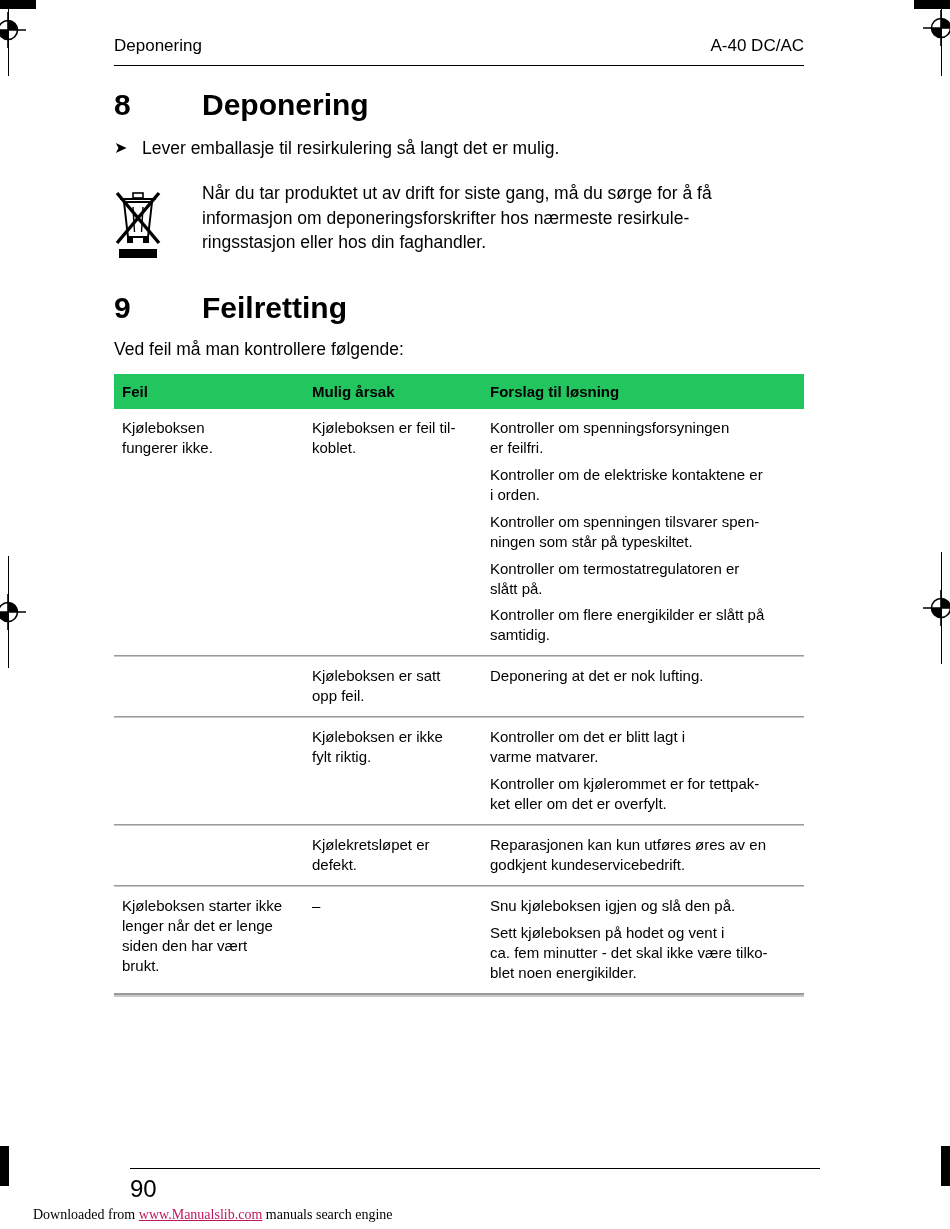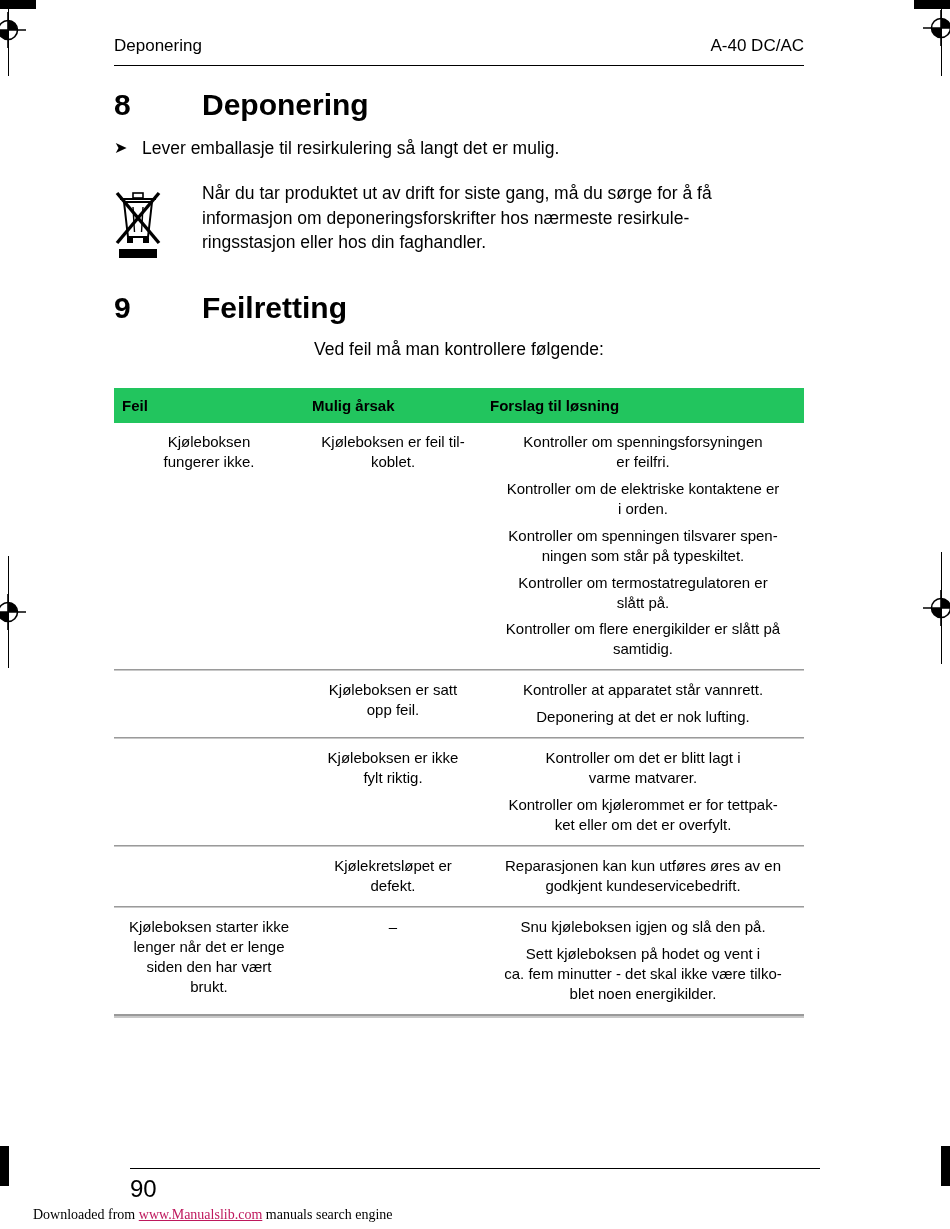--- a/index.html
+++ b/index.html
@@ -30,32 +30,32 @@
   .sechead { display: flex; align-items: baseline; font-size: 30px; font-weight: bold; margin: 22px 0 14px 0; }
   .sechead .secnum { width: 88px; flex: 0 0 88px; }
 
   .bullet { display: flex; font-size: 17.5px; margin: 16px 0 20px 0; }
   .bullet .arrow { width: 28px; flex: 0 0 28px; font-size: 16px; }
 
   .note { display: flex; margin: 22px 0 8px 0; }
   .note .iconcol { width: 88px; flex: 0 0 88px; padding-top: 4px; }
   .note p { margin: 0; font-size: 17.5px; line-height: 1.4; white-space: pre-line; }
 
-  .intro { font-size: 17.5px; margin: 14px 0 28px 0; text-align: center; }
+  .intro { font-size: 17.5px; margin: 14px 0 14px 0; }
 
   
   .ttable { margin-top: 12px; font-size: 15px; line-height: 1.33; }
   .thead {
     display: grid; grid-template-columns: 190px 178px 322px;
     background: #22c55e; font-weight: bold;
   }
   .thead > div { padding: 8px 8px 7px 8px; }
   .trow { display: grid; grid-template-columns: 190px 178px 322px; }
   .cell { padding: 9px 8px 3px 8px; }
-  .cell p { margin: 0 0 7px 0; white-space: pre-line; text-align: center; }
+  .cell p { margin: 0 0 7px 0; white-space: pre-line; }
   .sep { border-top: 1px solid #9a9a9a; border-bottom: 1px solid #c8c8c8; height: 2px; }
   .sep-end { border-top: 2px solid #9a9a9a; border-bottom: 2px solid #c8c8c8; height: 4px; }
 
   
   .footrule { position: absolute; left: 130px; width: 690px; top: 1168px; border-top: 1px solid #000; }
   .pagenum { position: absolute; left: 130px; top: 1175px; font-size: 24px; }
   .dlline {
     position: absolute; left: 33px; top: 1207px;
     font-family: "Liberation Serif", serif; font-size: 14px; color: #000;
   }
@@ -188,21 +188,20 @@
 
     <div class="trow">
       <div class="cell">
           <p></p>
         </div>
       <div class="cell">
           <p>Kjøleboksen er satt
 opp feil.</p>
         </div>
       <div class="cell">
-        <p>Kontroller at apparatet står vannrett.</p>
         <p>Deponering at det er nok lufting.</p>
       </div>
     </div>
     <div class="sep"></div>
 
     <div class="trow">
       <div class="cell">
           <p></p>
         </div>
       <div class="cell">

